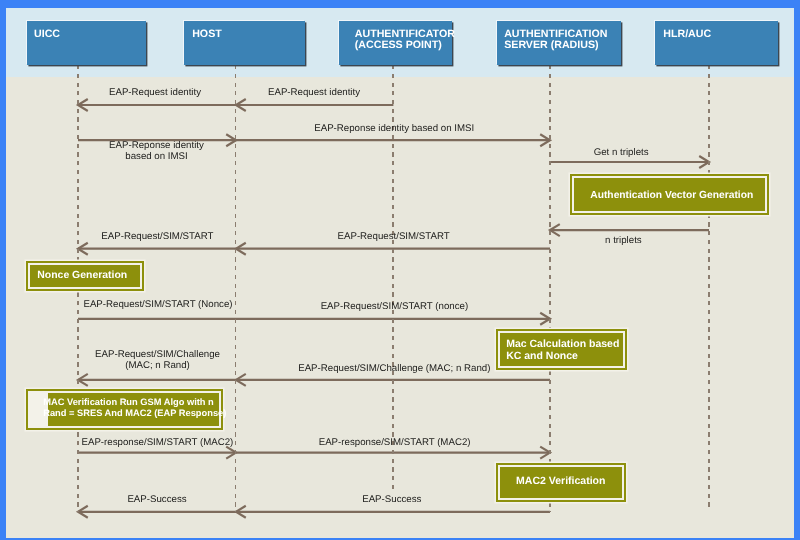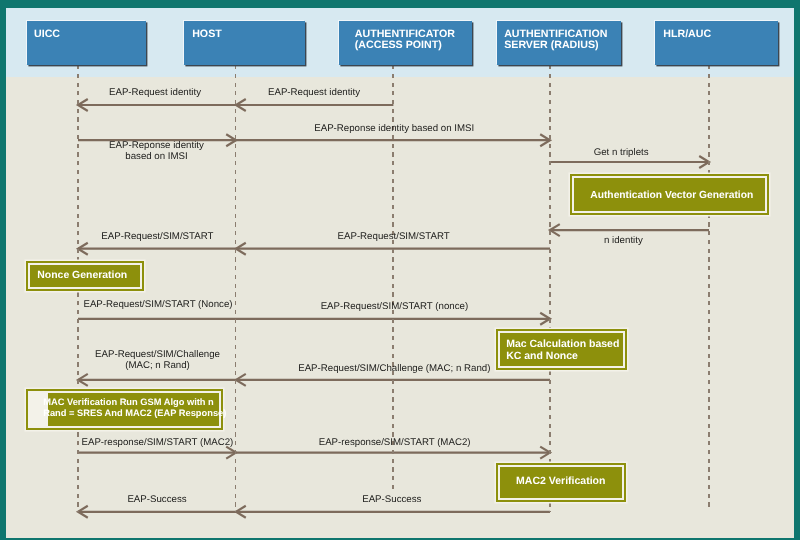--- a/index.html
+++ b/index.html
@@ -1,20 +1,20 @@
 <!DOCTYPE html>
 <html><head>
 <meta charset="utf-8">
 <title>EAP-SIM Authentication Sequence Diagram</title>
 <style>
   html,body{margin:0;padding:0;background:#ffffff;}
   body{width:800px;height:540px;overflow:hidden;
        font-family:"Liberation Sans",sans-serif;
        -webkit-font-smoothing:antialiased;text-rendering:geometricPrecision;}
-  #stage{position:relative;width:800px;height:540px;background:#0f766e;}
+  #stage{position:relative;width:800px;height:540px;background:#3b82f6;}
 
   
   #header-band{position:absolute;left:6px;top:8px;width:788px;height:69px;background:#d7e9f1;}
   #body-band{position:absolute;left:6px;top:77px;width:788px;height:461px;background:#e8e7dc;}
 
   
   .actor{position:absolute;background:#3b82b5;
          box-shadow:1.4px 1.4px 0 0 #3c4650, -1px -1px 0 0 #f0f6fa;}
   .actor .atxt{position:absolute;
          color:#ffffff;font-weight:bold;font-size:10.65px;line-height:11.4px;
@@ -117,21 +117,21 @@
       <div class="lifeline" style="left: 549.4px; top: 64.6px; height: 447.4px;"></div>
       <div class="lifeline" style="left: 708px; top: 64.6px; height: 446.4px;"></div>
     </div>
   <div id="actors">
       <div class="actor" style="left: 26.8px; top: 21px; width: 119.5px; height: 43.6px;">
         <div class="atxt" style="left: 7.2px; top: 8px;">UICC</div>
       </div>
       <div class="actor" style="left: 184.3px; top: 21px; width: 120.5px; height: 43.6px;">
         <div class="atxt" style="left: 7.9px; top: 8px;">HOST</div>
       </div>
-      <div class="actor" style="left: 339.2px; top: 21px; width: 133px; height: 43.6px;">
+      <div class="actor" style="left: 339.2px; top: 21px; width: 113px; height: 43.6px;">
         <div class="atxt" style="left: 15.6px; top: 8px;">AUTHENTIFICATOR
 (ACCESS POINT)</div>
       </div>
       <div class="actor" style="left: 497.3px; top: 21px; width: 123.5px; height: 43.6px;">
         <div class="atxt" style="left: 6.9px; top: 8px;">AUTHENTIFICATION
 SERVER (RADIUS)</div>
       </div>
       <div class="actor" style="left: 655px; top: 21px; width: 122.8px; height: 43.6px;">
         <div class="atxt" style="left: 8.3px; top: 8px;">HLR/AUC</div>
       </div>
@@ -165,21 +165,21 @@
         </div>
       </div>
     </div>
   <div id="labels">
       <div class="lbl" style="left: 155px; top: 98.4px;">EAP-Request identity</div>
       <div class="lbl" style="left: 314px; top: 98.4px;">EAP-Request identity</div>
       <div class="lbl" style="left: 156.5px; top: 133.7px; margin-top: 28px;">EAP-Reponse identity
 based on IMSI</div>
       <div class="lbl" style="left: 394.2px; top: 134px;">EAP-Reponse identity based on IMSI</div>
       <div class="lbl" style="left: 621.1px; top: 157.7px;">Get n triplets</div>
-      <div class="lbl" style="left: 623.4px; top: 245.6px;">n identity</div>
+      <div class="lbl" style="left: 623.4px; top: 245.6px;">n triplets</div>
       <div class="lbl" style="left: 157.4px; top: 242.1px;">EAP-Request/SIM/START</div>
       <div class="lbl" style="left: 393.6px; top: 242.3px;">EAP-Request/SIM/START</div>
       <div class="lbl" style="left: 158px; top: 310.2px;">EAP-Request/SIM/START (Nonce)</div>
       <div class="lbl" style="left: 394.4px; top: 311.6px;">EAP-Request/SIM/START (nonce)</div>
       <div class="lbl" style="left: 157.5px; top: 370.9px;">EAP-Request/SIM/Challenge
 (MAC; n Rand)</div>
       <div class="lbl" style="left: 394.3px; top: 373.9px;">EAP-Request/SIM/Challenge (MAC; n Rand)</div>
       <div class="lbl" style="left: 157.4px; top: 447.9px;">EAP-response/SIM/START (MAC2)</div>
       <div class="lbl" style="left: 394.6px; top: 447.8px;">EAP-response/SIM/START (MAC2)</div>
       <div class="lbl" style="left: 157px; top: 504.8px;">EAP-Success</div>

